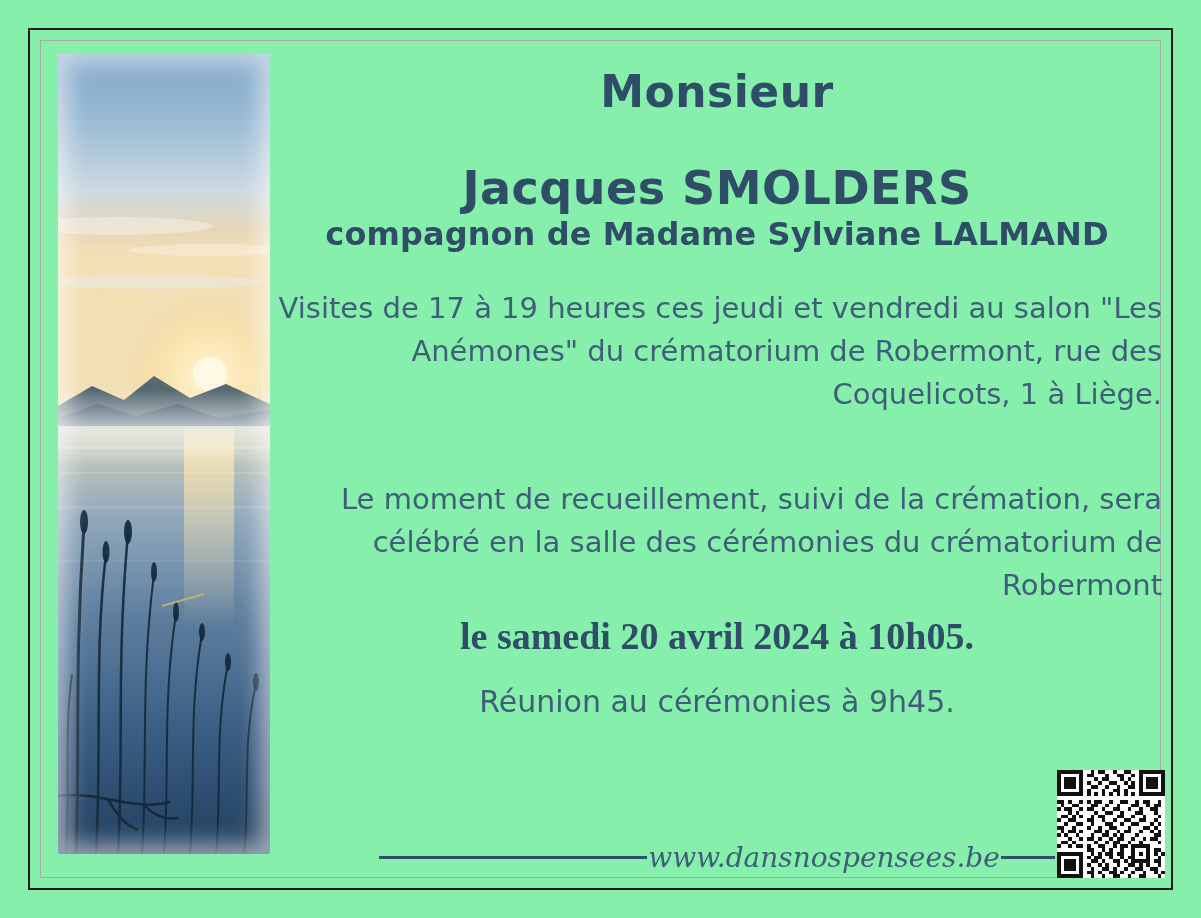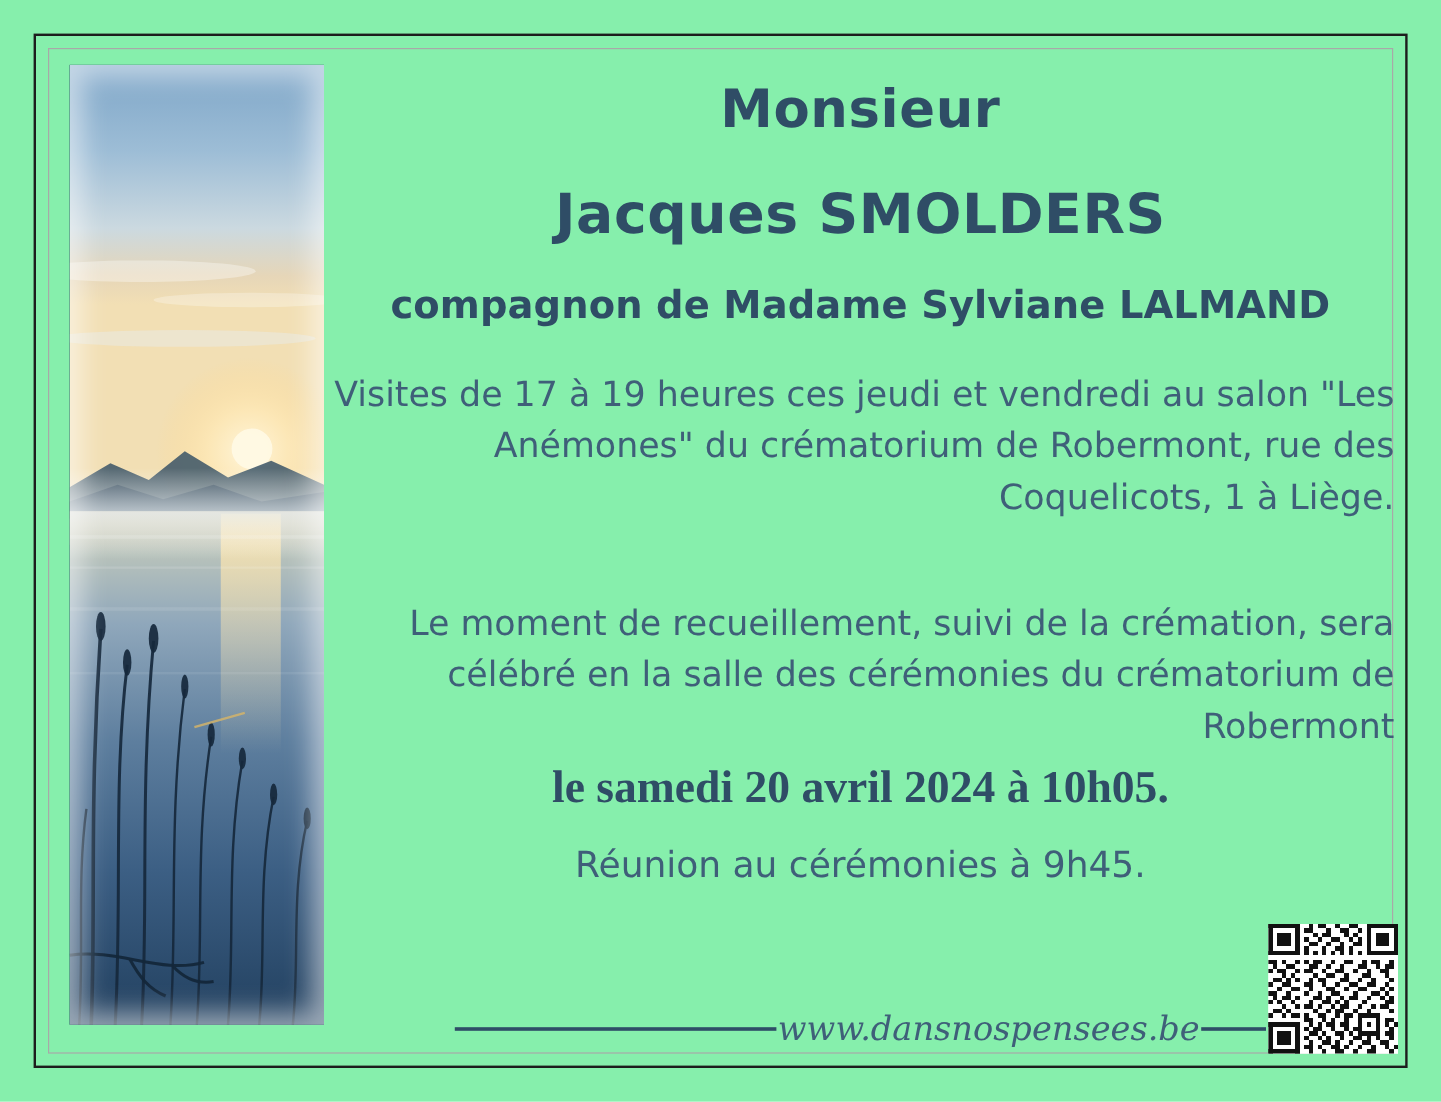--- a/index.html
+++ b/index.html
@@ -78,28 +78,27 @@
     font-size: 44px;
     font-weight: bold;
     color: #2f4d66;
     letter-spacing: 0.5px;
     margin-top: 16px;
   }
   .line-name2 {
     font-size: 46px;
     font-weight: bold;
     color: #2f4d66;
-    margin-top: 34px;
+    margin-top: 44px;
     letter-spacing: 0.5px;
   }
   .line-partner {
     font-size: 32px;
     font-weight: bold;
     color: #2f4d66;
-    margin-top: 30px;
     letter-spacing: 0.1px;
   }
   .line-dates {
     font-size: 33px;
     color: #3f5f79;
     margin-top: 22px;
     font-weight: normal;
   }
   .para {
     font-size: 29px;

